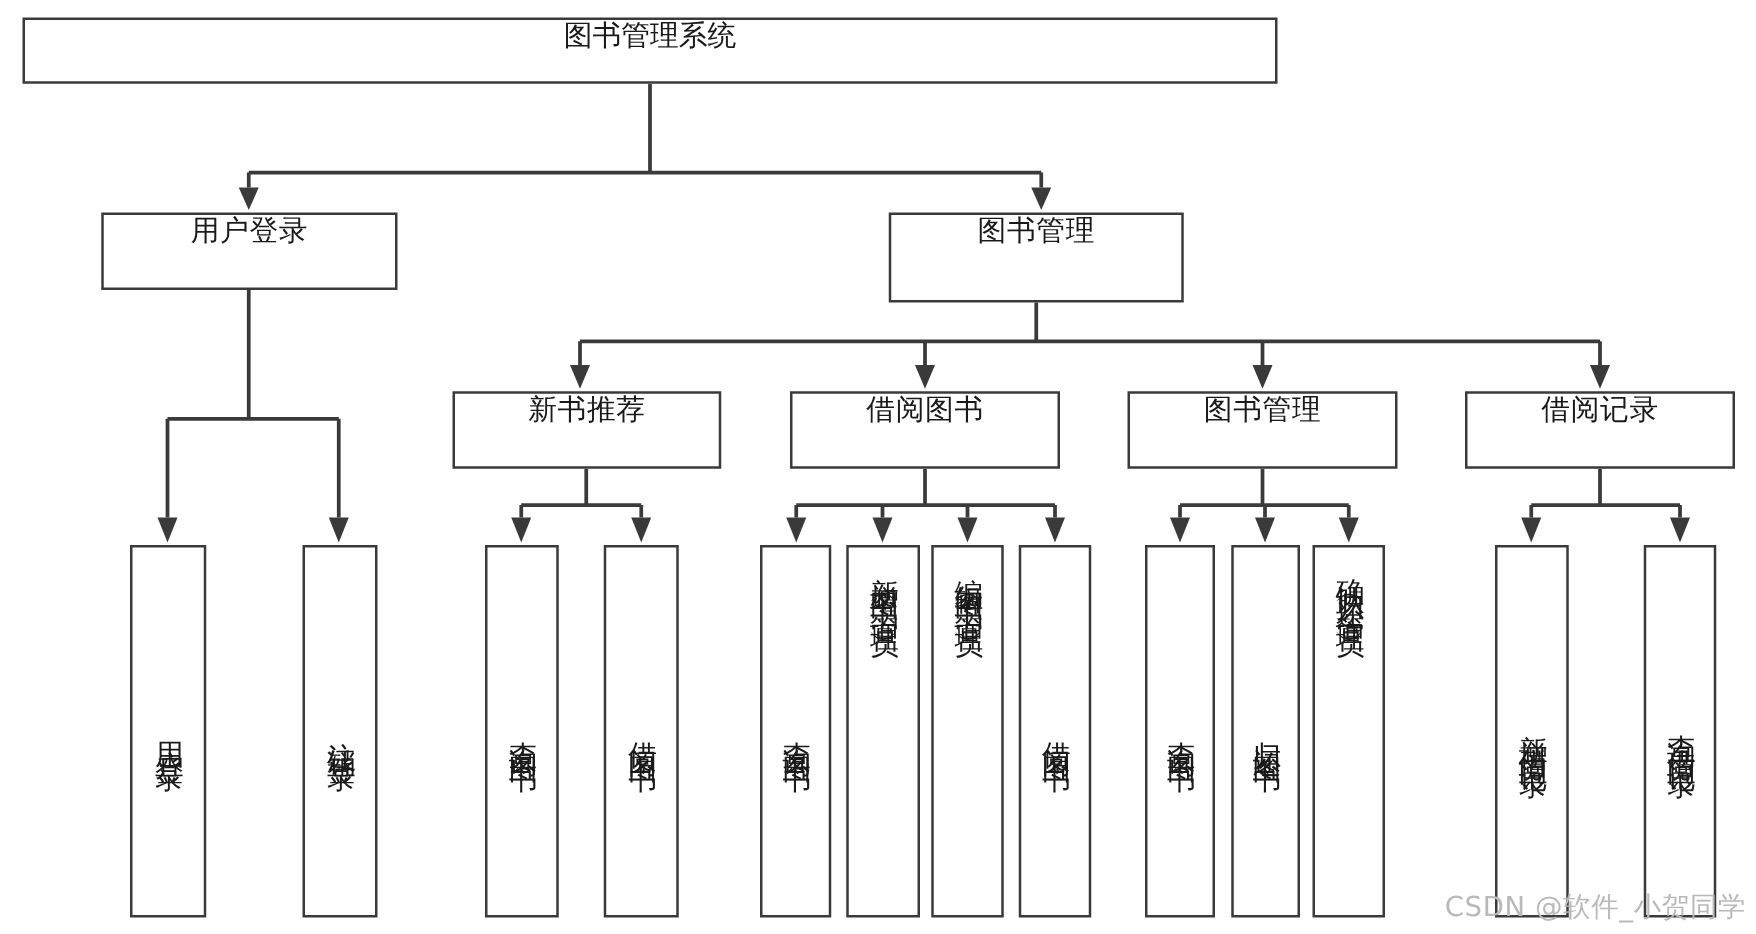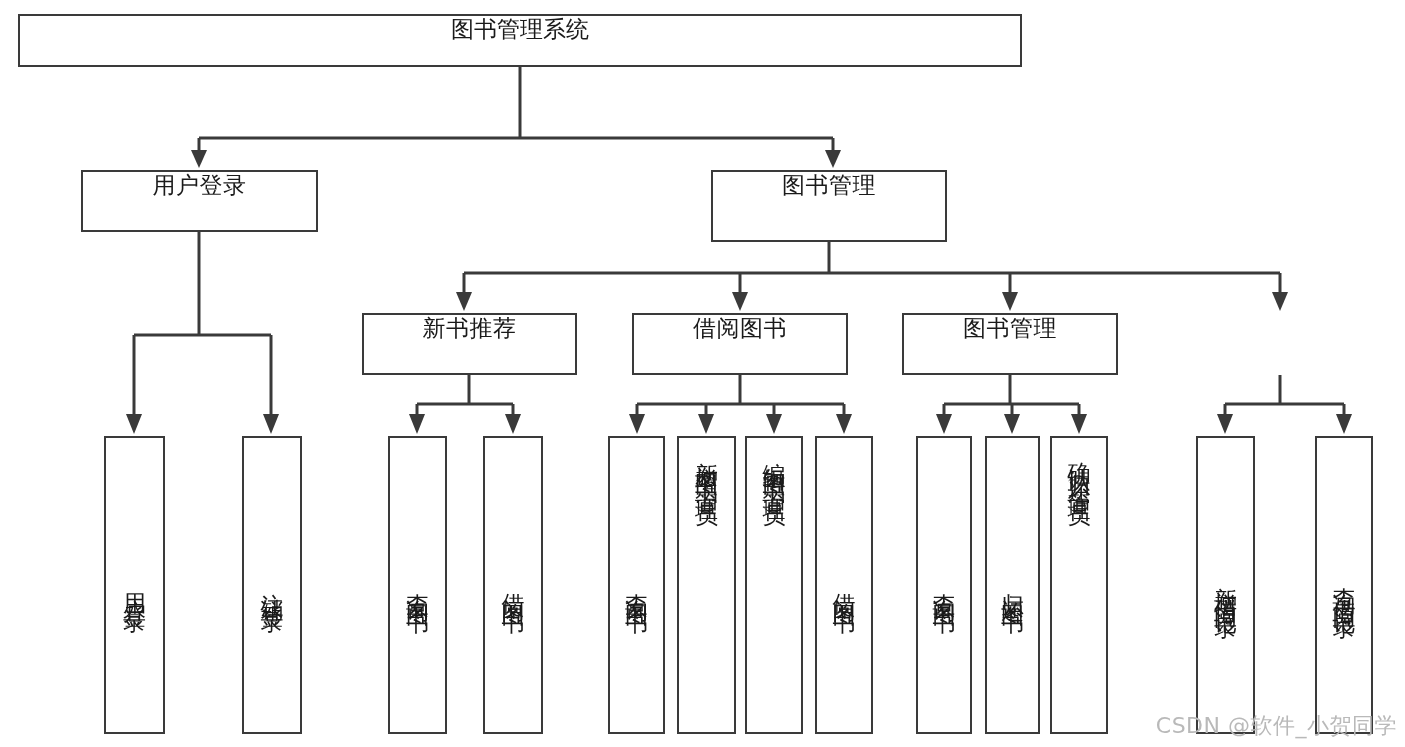--- a/index.html
+++ b/index.html
@@ -162,20 +162,23 @@
 
   <div class="node h" style="left:362px; top:313px; width:215px; height:62px;">
     <span>新书推荐</span>
   </div>
   <div class="node h" style="left:632px; top:313px; width:216px; height:62px;">
     <span>借阅图书</span>
   </div>
   <div class="node h" style="left:902px; top:313px; width:216px; height:62px;">
     <span>图书管理</span>
   </div>
+  <div class="node h" style="left:1172px; top:313px; width:216px; height:62px;">
+    <span>借阅记录</span>
+  </div>
 
   <div class="leaf mid" style="left:104px; top:436px; width:61px; height:298px;">
     <span class="vtext">用户登录</span>
   </div>
   <div class="leaf mid" style="left:242px; top:436px; width:60px; height:298px;">
     <span class="vtext">注销登录</span>
   </div>
   <div class="leaf mid" style="left:388px; top:436px; width:59px; height:298px;">
     <span class="vtext">查询图书</span>
   </div>

